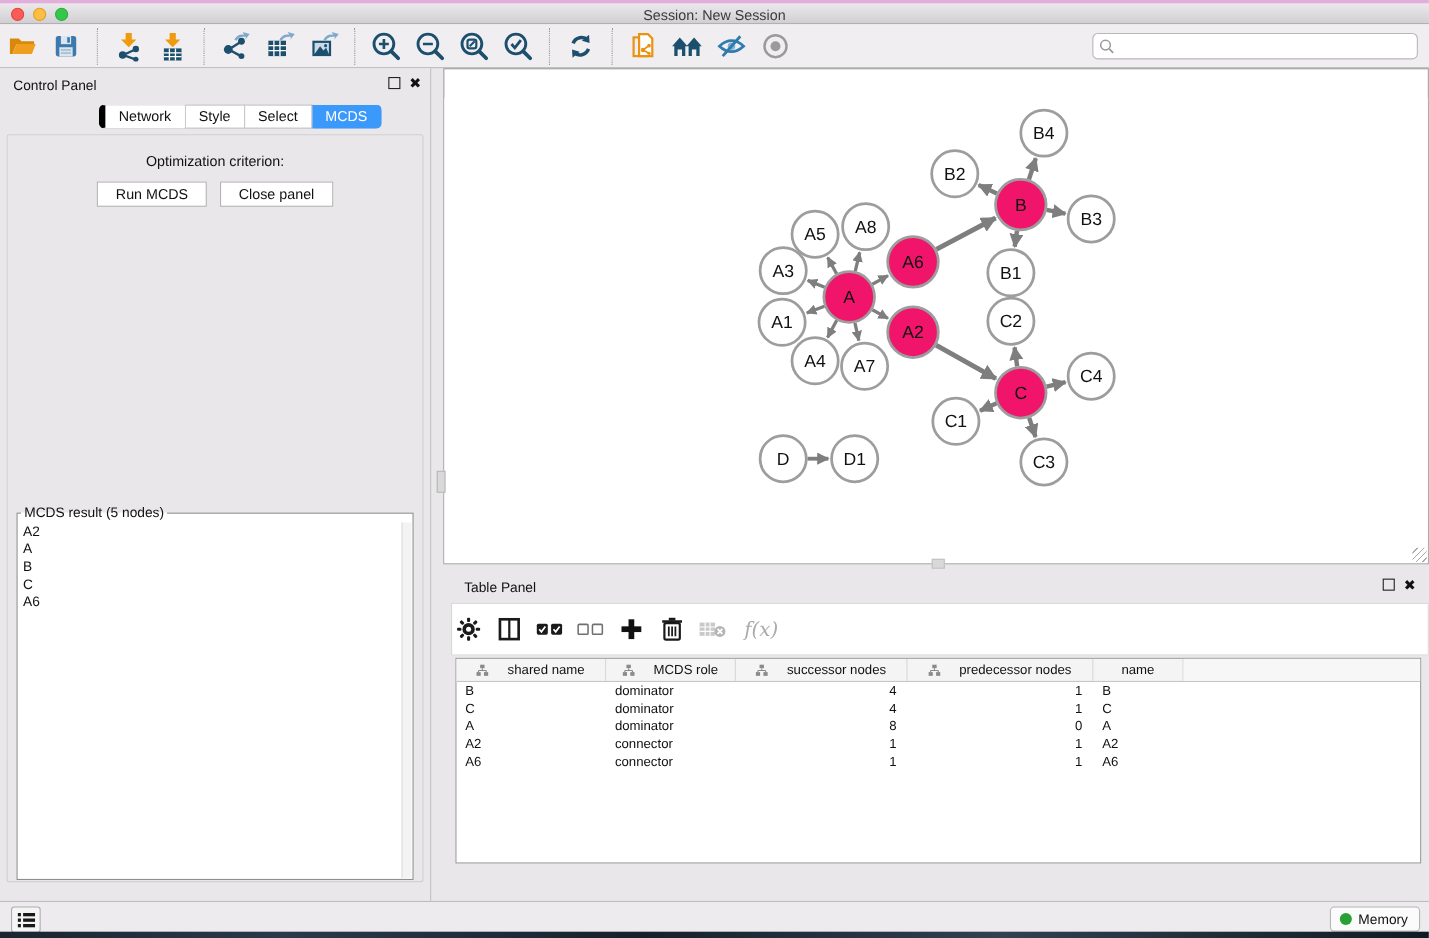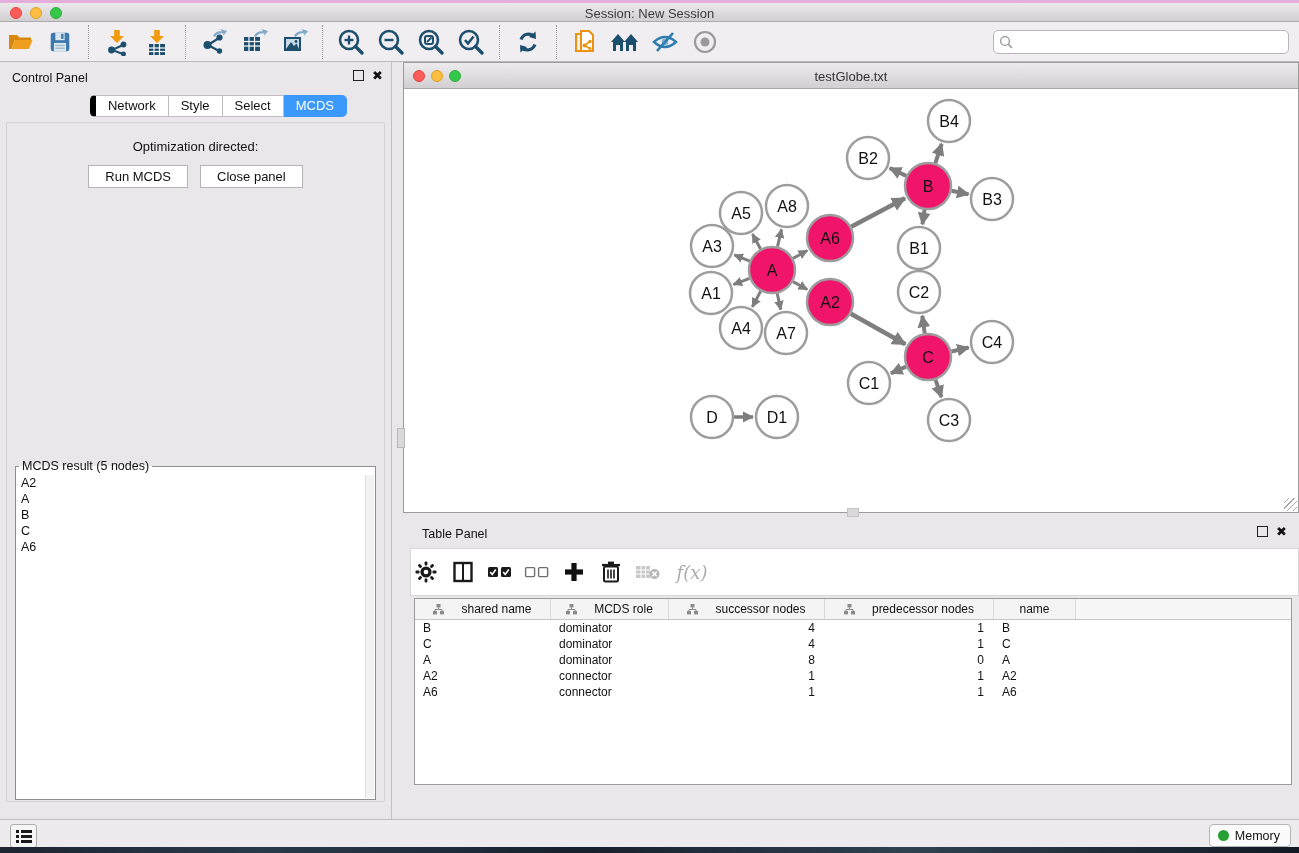--- a/index.html
+++ b/index.html
@@ -298,21 +298,21 @@
       <div class="close-btn">✖</div>
     </div>
   </div>
   <div class="seg-tabs" id="cp-tabs">
       <div class="seg-tab">Network</div>
       <div class="seg-tab">Style</div>
       <div class="seg-tab">Select</div>
       <div class="seg-tab selected">MCDS</div>
     </div>
   <div class="cp-content">
-    <div class="opt-label">Optimization directed:</div>
+    <div class="opt-label">Optimization criterion:</div>
     <div class="btn-row">
       <div class="push-btn">Run MCDS</div>
       <div class="push-btn">Close panel</div>
     </div>
     <fieldset class="result-fieldset">
       <legend>MCDS result (5 nodes)</legend>
       <div style="position:relative; width:100%; height:100%;">
         <div class="result-list" id="mcds-list">
             <div class="list-item">A2</div>
             <div class="list-item">A</div>
@@ -320,28 +320,20 @@
             <div class="list-item">C</div>
             <div class="list-item">A6</div>
           </div>
         <div class="result-scroll"></div>
       </div>
     </fieldset>
   </div>
 </div>
 
 <div class="net-window">
-  <div class="net-titlebar">
-    <div class="net-lights">
-      <div class="light red" style="width:12px;height:12px;"></div>
-      <div class="light yellow" style="width:12px;height:12px;"></div>
-      <div class="light green" style="width:12px;height:12px;"></div>
-    </div>
-    <div class="title">testGlobe.txt</div>
-  </div>
   <div class="net-canvas">
     <svg id="graph-svg" width="894" height="423" viewBox="0 0 894 423">
       <defs>
         <marker id="arrow" viewBox="0 0 10 10" refX="9" refY="5" markerWidth="3.2" markerHeight="3.2" orient="auto-start-reverse">
           <path d="M0 0 L10 5 L0 10 z" fill="#7E7E7E"></path>
         </marker>
       </defs>
       <g id="edge-layer">
           <line x1="356.5334732741604" y1="159.91638634281102" x2="348.4665267258396" y2="145.08361365718898" stroke="#7E7E7E" stroke-width="3" marker-end="url(#arrow)"></line>
           <line x1="373.4765917469439" y1="157.63320854637277" x2="377.5234082530561" y2="140.36679145362723" stroke="#7E7E7E" stroke-width="3" marker-end="url(#arrow)"></line>

